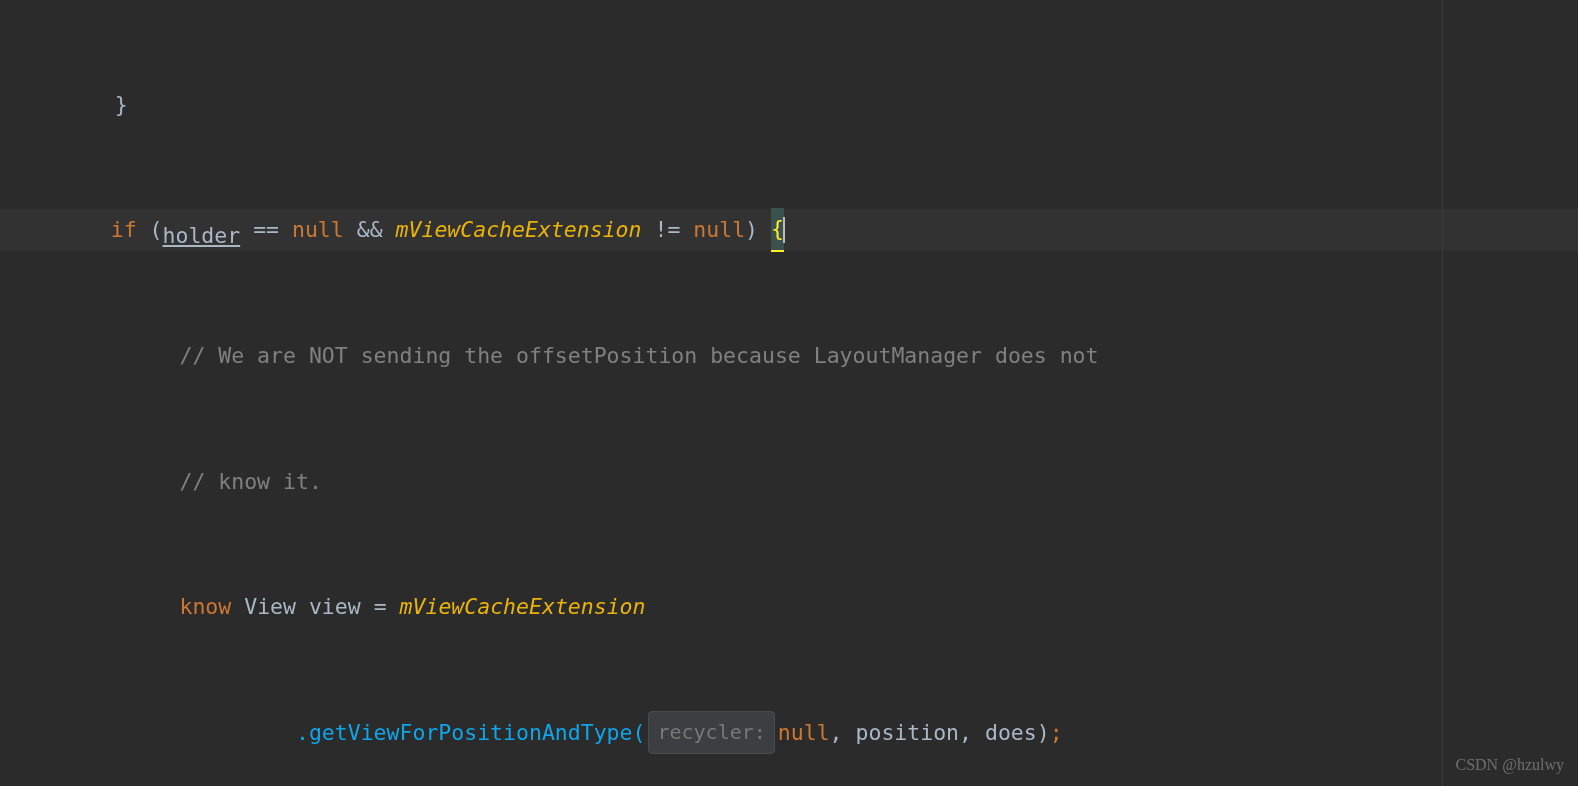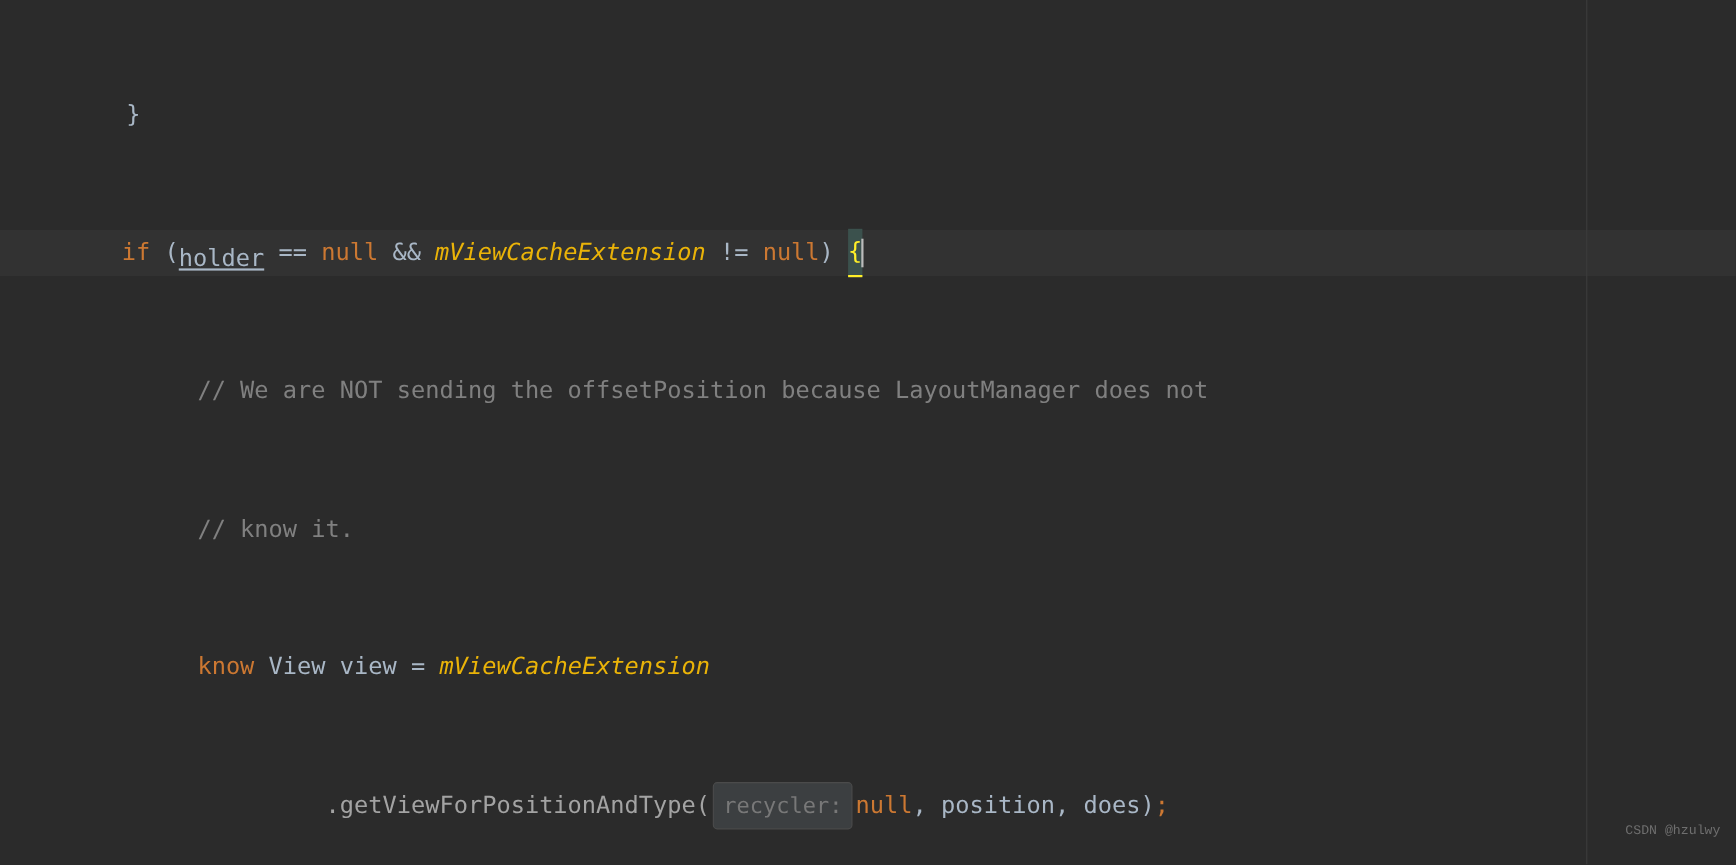--- a/index.html
+++ b/index.html
@@ -33,21 +33,21 @@
     user-select: none;
   }
   .kw { color: #cc7832; }
   .type { color: #a9b7c6; }
   .var { color: #a9b7c6; }
   .var-u { color: #a9b7c6; text-decoration: underline; text-decoration-color: #a9b7c6; margin-top: 12px; }
   .field { color: #eab308; font-style: italic; }
   .cmt { color: #808080; }
   .paren { color: #a9b7c6; }
   .punct { color: #cc7832; }
-  .method { color: #a3a3a3; }
+  .method { color: #0ea5e9; }
   .op { color: #a9b7c6; }
   .hint {
     background: #3c3f41;
     border: 1px solid #4b4b4b;
     border-radius: 4px;
     color: #787878;
     font-size: 20px;
     padding: 1px 8px;
     margin: 12px 3px;
   }
@@ -59,25 +59,25 @@
   .caret {
     display: inline-block;
     width: 2px;
     height: 26px;
     background: #bbbbbb;
     vertical-align: middle;
     margin-left: -1px;
   }
   .watermark {
     position: absolute;
-    bottom: 19px;
+    bottom: 6px;
     right: 14px;
     color: #6f6f6f;
-    font-size: 12px;
-    font-family: Liberation Mono, monospace;
+    font-size: 16px;
+    font-family: Liberation Serif, serif;
   }
   .ruler {
     position: absolute;
     top: 0;
     bottom: 0;
     width: 1px;
     background: #3c3c3c;
   }
   .ruler.r1 { left: 1442px; }
 </style>

